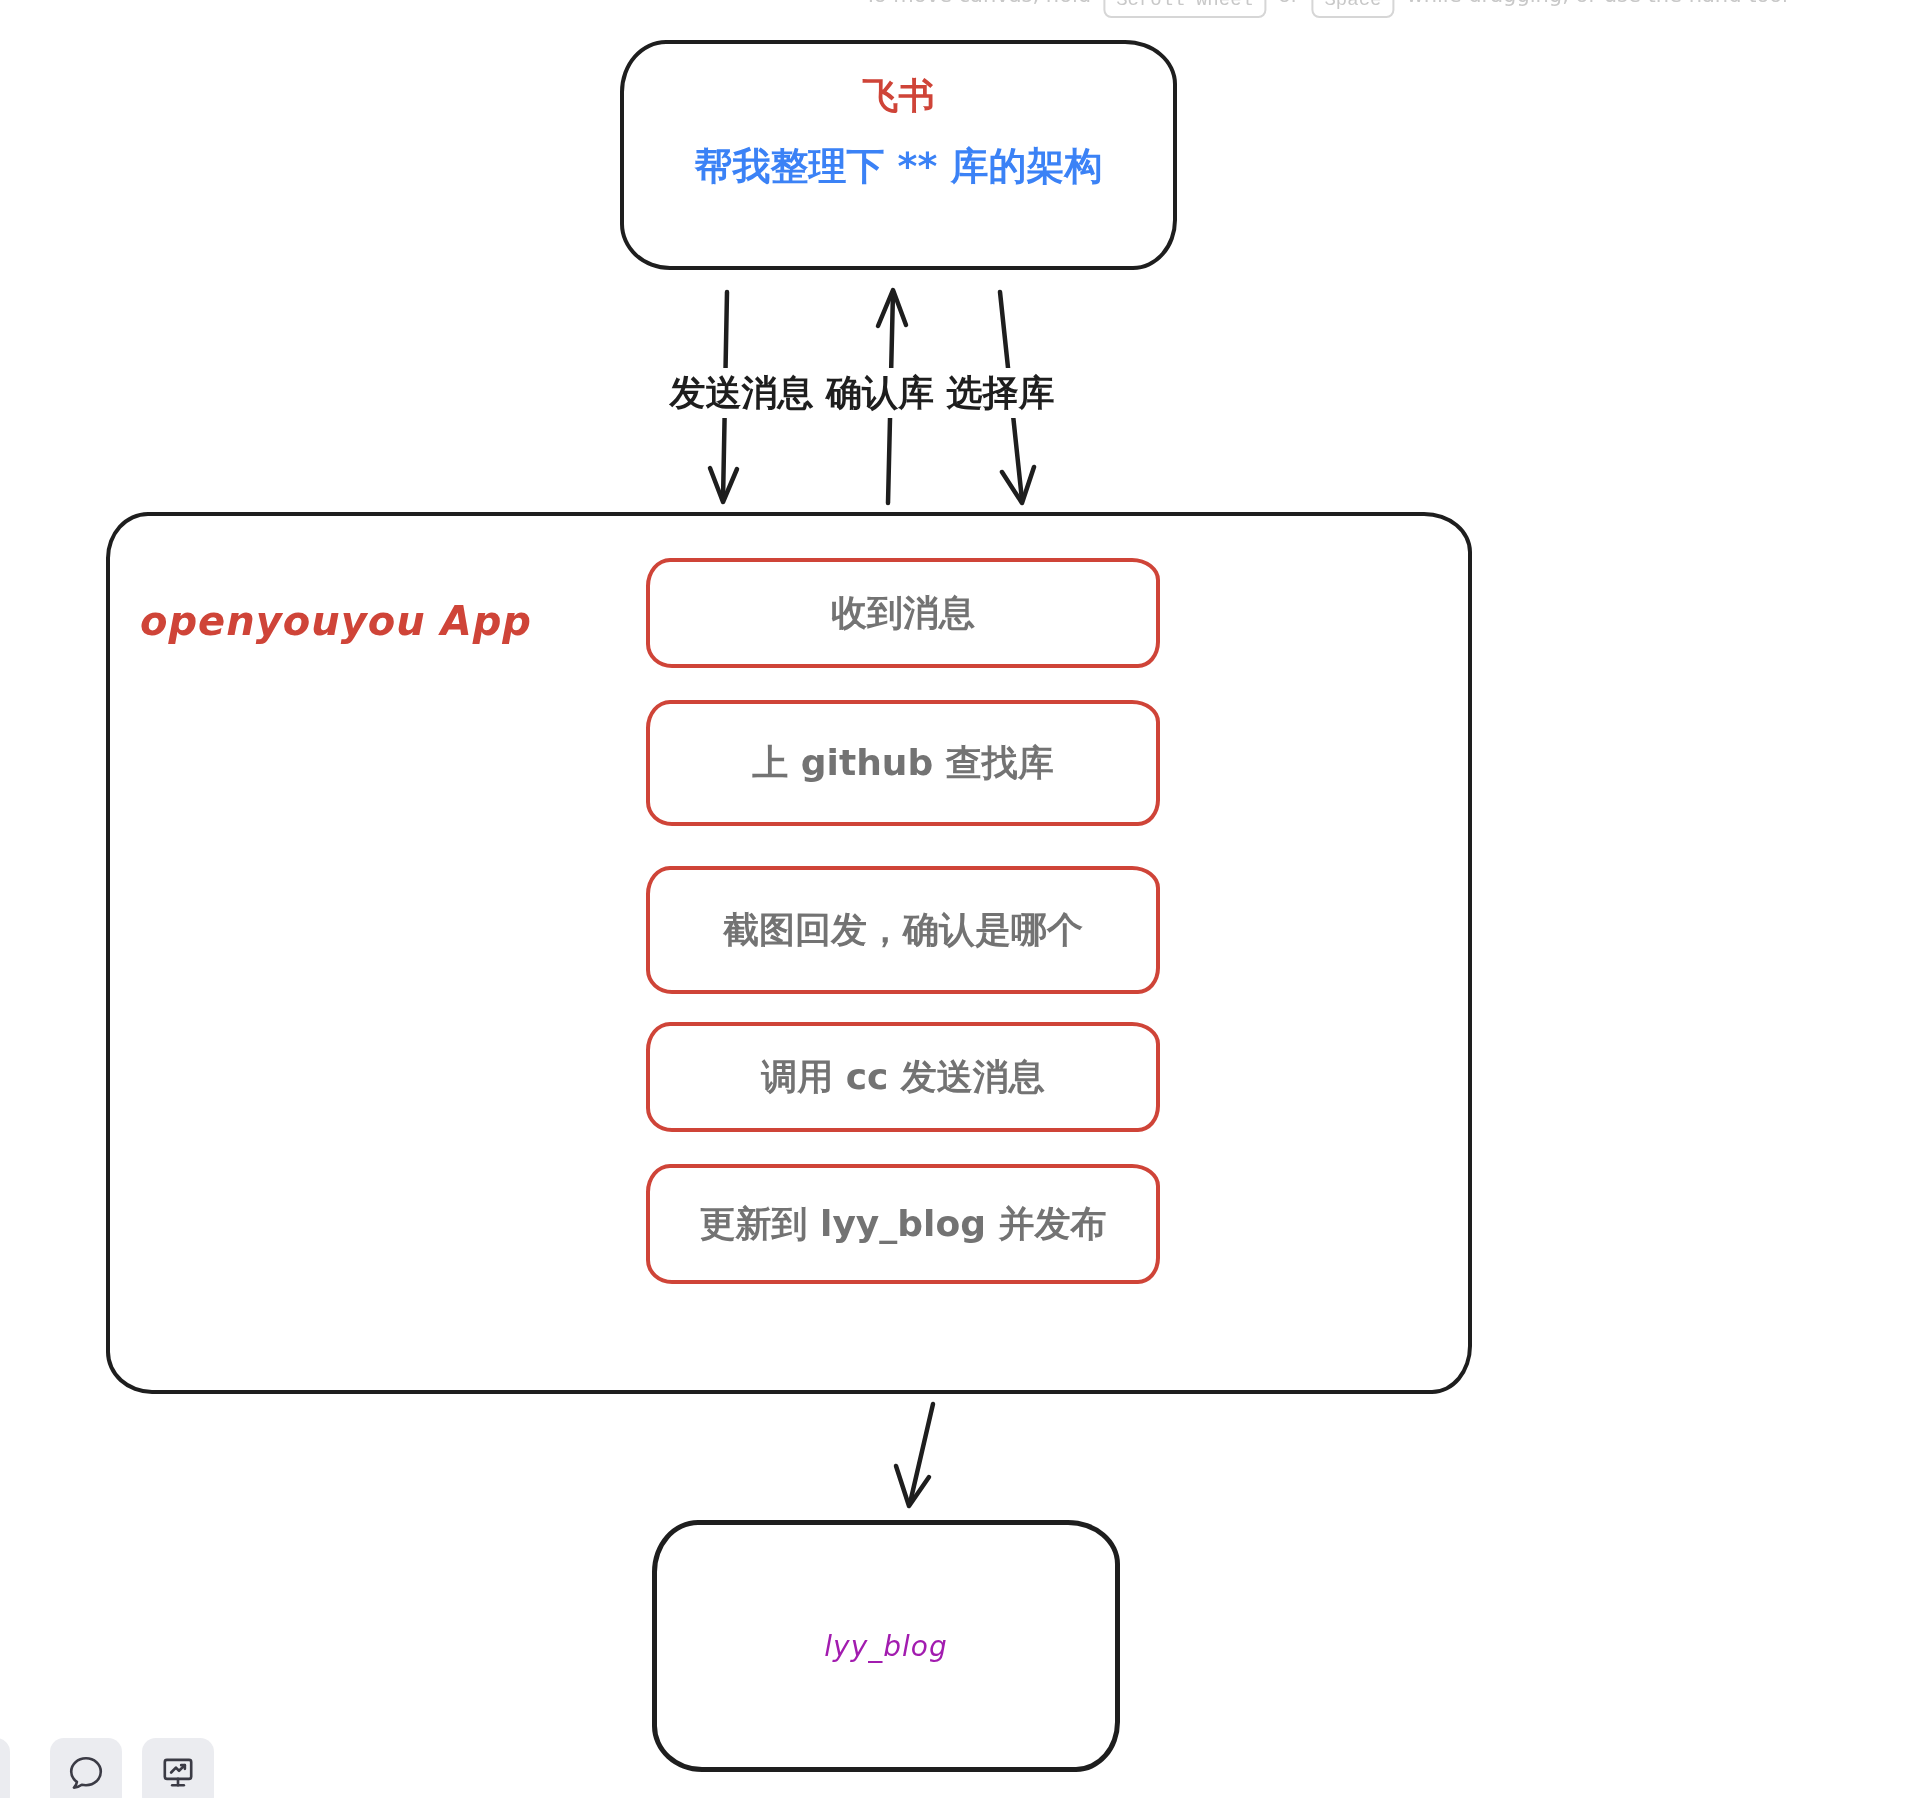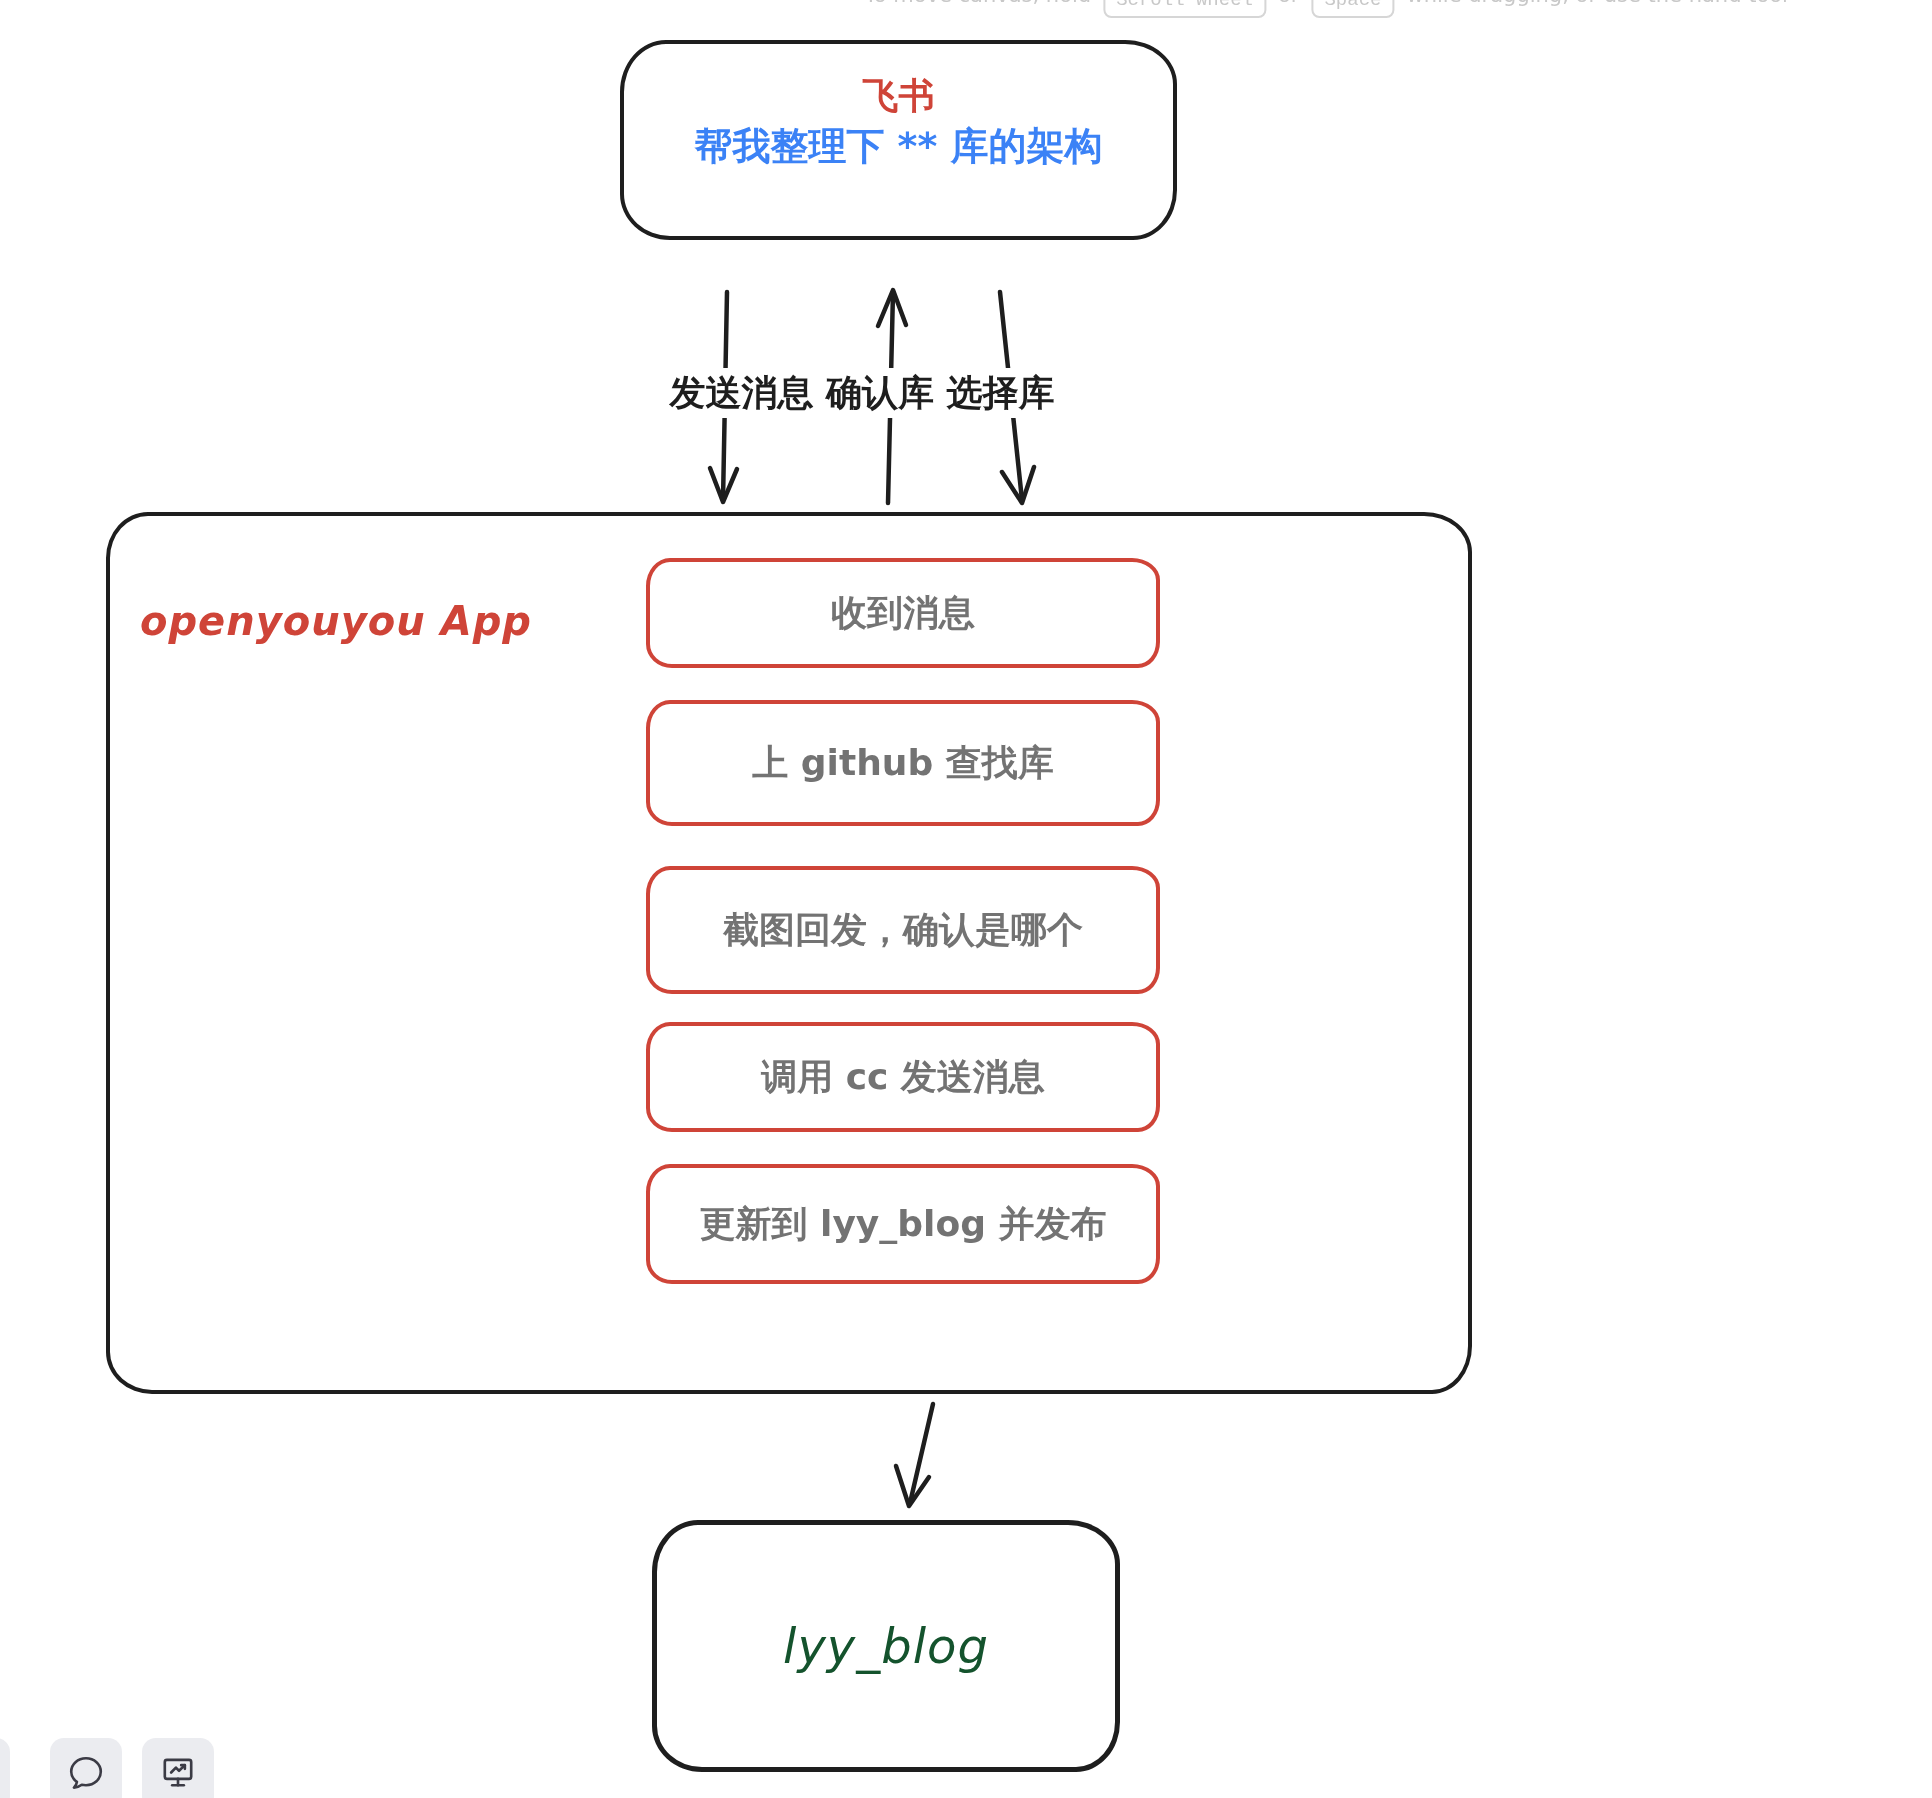--- a/index.html
+++ b/index.html
@@ -19,23 +19,23 @@
     background:#ffffff;
   }
   
   .sketch{
     position:absolute;background:#ffffff;
     border:4px solid #1e1e1e;
     border-radius:46px 52px 44px 50px / 52px 44px 50px 46px;
     box-sizing:border-box;
   }
   .feishu{
-    left:620px;top:40px;width:557px;height:200px;
+    left:620px;top:40px;width:557px;height:230px;
     display:flex;flex-direction:column;align-items:center;
-    padding-top:28px;
+    padding-top:28px;gap:20px;
   }
   .feishu-title{font-size:36px;font-weight:600;color:#cf4438;}
   .feishu-msg{font-size:38px;font-weight:600;color:#3b82f6;white-space:nowrap;}
   .edge-label{
     position:absolute;left:650px;top:368px;width:424px;height:50px;
     display:flex;align-items:center;justify-content:center;
     background:#ffffff;font-size:36px;font-weight:600;color:#1e1e1e;
     white-space:nowrap;z-index:3;
   }
   .app-container{
@@ -58,21 +58,21 @@
   .step1{top:558px;height:110px;}
   .step2{top:700px;height:126px;}
   .step3{top:866px;height:128px;}
   .step4{top:1022px;height:110px;}
   .step5{top:1164px;height:120px;}
   .blog{
     left:652px;top:1520px;width:468px;height:252px;
     border-width:5px;
     display:flex;align-items:center;justify-content:center;
   }
-  .blog-label{font-size:48px;font-style:italic;color:#14532d;letter-spacing:1px;}
+  .blog-label{font-size:28px;font-style:italic;color:#a21caf;letter-spacing:1px;}
   
   #edges{position:absolute;left:0;top:0;z-index:2;}
   #edges path{stroke:#1e1e1e;stroke-width:4.5;fill:none;stroke-linecap:round;stroke-linejoin:round;}
   
   .tool-btn{
     position:absolute;top:1738px;width:72px;height:72px;border-radius:14px;
     background:#ebecf0;display:flex;align-items:center;justify-content:center;
     cursor:pointer;
   }
   .tool-btn svg{stroke:#3b3b45;stroke-width:2.5;fill:none;stroke-linecap:round;stroke-linejoin:round;}

